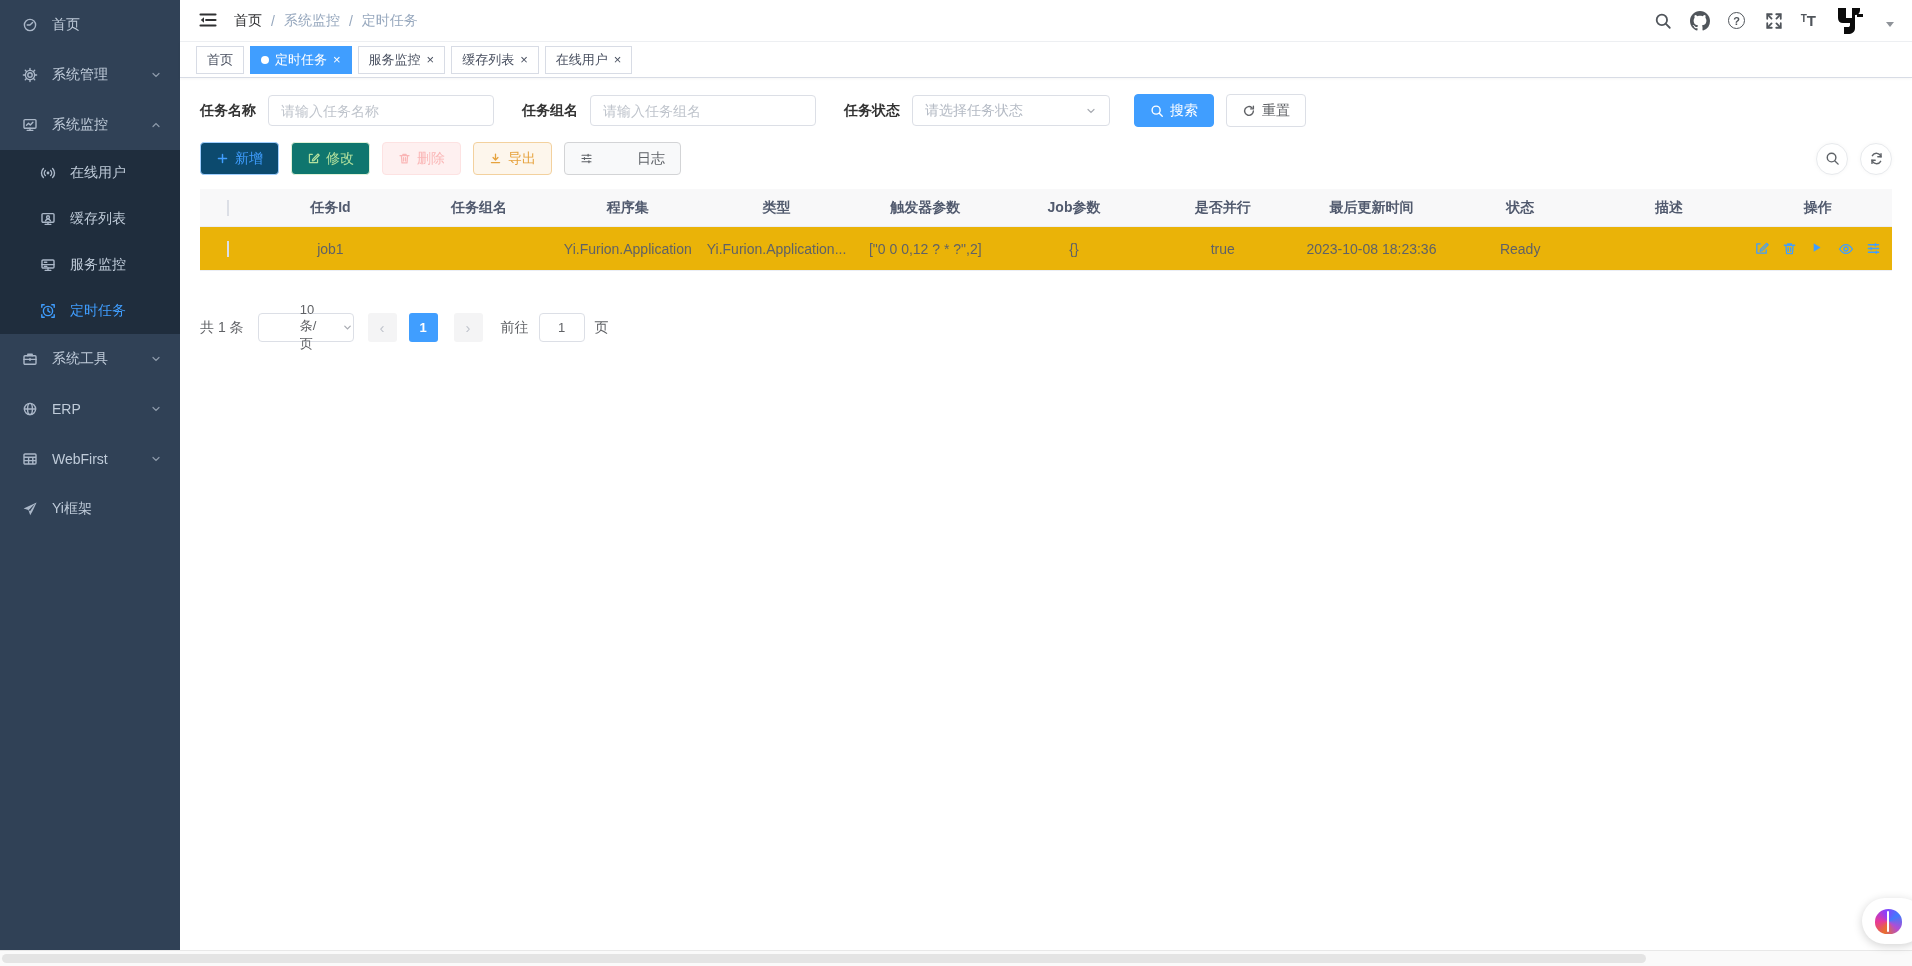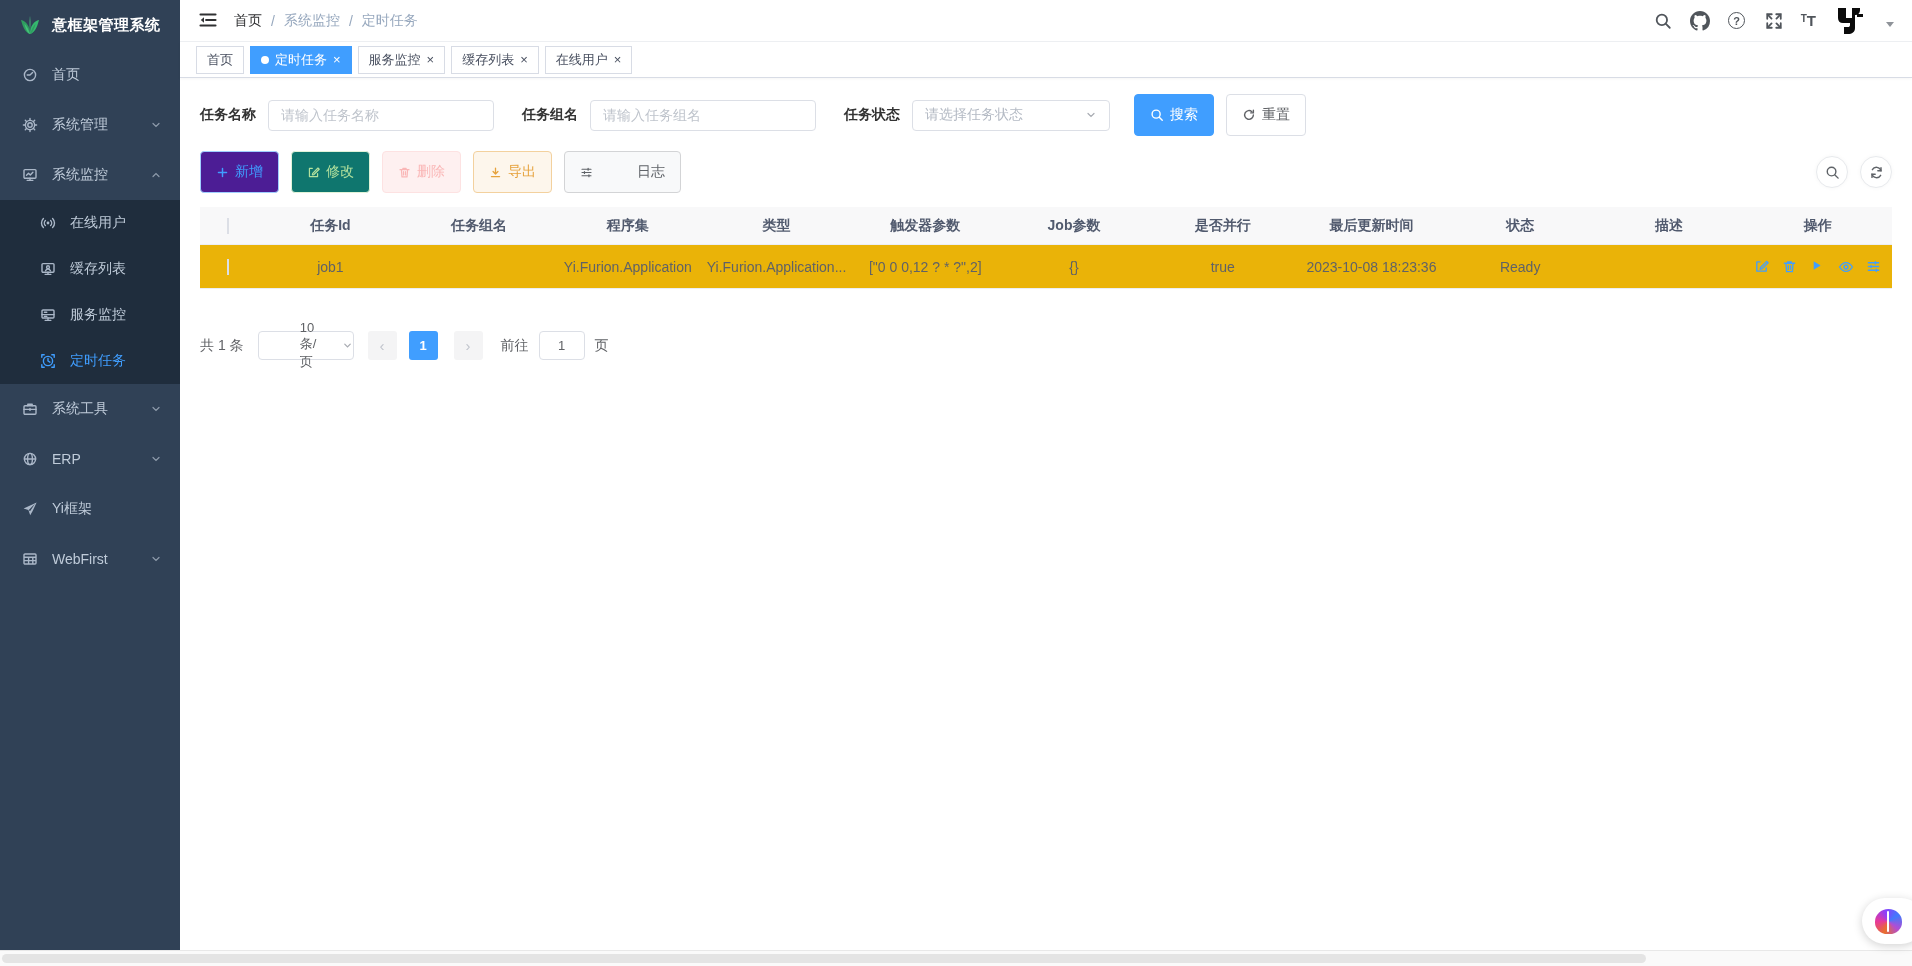--- a/index.html
+++ b/index.html
@@ -47,28 +47,28 @@
   .content { padding:16px 20px 0 20px; flex:1; position:relative; }
 
   
   .filter-row { display:flex; align-items:center; }
   .f-label { font-weight:bold; color:#333; font-size:14px; margin-right:12px; }
   .f-input { width:226px; height:31px; border:1px solid #dcdfe6; border-radius:4px; padding:0 12px; font-size:14px; color:#606266; outline:none; font-family:inherit; }
   .f-input::placeholder { color:#bfc4cc; }
   .f-gap { width:28px; }
   .f-select { width:198px; height:31px; border:1px solid #dcdfe6; border-radius:4px; padding:0 12px; display:flex; align-items:center; justify-content:space-between; color:#b4bac4; font-size:14px; cursor:pointer; background:#fff; }
   .f-select .sel-chev { color:#a8abb2; }
-  .btn { height:42px; border-radius:4px; border:1px solid #dcdfe6; background:#fff; display:inline-flex; align-items:center; gap:6px; padding:0 15px; font-size:14px; color:#606266; cursor:pointer; font-family:inherit; }
+  .btn { height:33px; border-radius:4px; border:1px solid #dcdfe6; background:#fff; display:inline-flex; align-items:center; gap:6px; padding:0 15px; font-size:14px; color:#606266; cursor:pointer; font-family:inherit; }
   .btn-primary { background:#409eff; border-color:#409eff; color:#fff; }
   .search-btn { margin-left:24px; }
   .reset-btn { margin-left:12px; }
 
   
   .toolbar-row { display:flex; align-items:center; margin-top:15px; gap:12px; }
-  .btn-plain-primary { background:#4c1d95; border-color:#a0cfff; color:#409eff; }
+  .btn-plain-primary { background:#0c4a6e; border-color:#a0cfff; color:#409eff; }
   .btn-plain-success-dis { background:#0f766e; border-color:#e1f3d8; color:#b3e19d; cursor:not-allowed; }
   .btn-plain-danger-dis { background:#fef0f0; border-color:#fde2e2; color:#fab6b6; cursor:not-allowed; }
   .btn-plain-warning { background:#fdf6ec; border-color:#f3d19e; color:#e6a23c; }
   .btn-plain-info { background:#f8f9fa; border-color:#d3d4d6; color:#5f6368;gap:44px; }
   .toolbar-right { margin-left:auto; display:flex; align-items:center; gap:12px; }
   .circle-btn { width:32px; height:32px; border-radius:50%; border:1px solid #e8eaed; background:#fff; color:#5f6368; display:flex; align-items:center; justify-content:center; cursor:pointer; box-shadow:0 0 4px rgba(0,0,0,.04); }
 
   
   .table { margin-top:14px; width:100%; border-bottom:1px solid #ebeef5; }
   .t-row { display:grid; grid-template-columns:56px repeat(11,1fr); align-items:center; }
@@ -97,32 +97,20 @@
   .assistant { position:absolute; right:-12px; bottom:22px; width:62px; height:46px; background:#fff; border-radius:23px; box-shadow:0 2px 10px rgba(0,0,0,.18); display:flex; align-items:center; padding-left:13px; }
   .brain { width:27px; height:25px; border-radius:50% 50% 46% 46%; background:conic-gradient(from 200deg, #e86f2d, #e6399b, #8a3ffc, #3f7bfc, #b14dd4, #e86f2d); position:relative; }
   .brain::after { content:""; position:absolute; left:12px; top:2px; width:2px; height:21px; background:#fff; border-radius:1px; }
 </style>
 </head>
 <body>
 
 <div class="app">
 
   <aside class="sidebar">
-    <div class="logo-row">
-      <span>
-        <svg class="ic" width="24" height="22" viewBox="0 0 24 22" fill="none">
-          <path d="M12 20 C12 12 8 7 3 6 C5 14 8 19 12 20Z" fill="#2f9e5f"></path>
-          <path d="M12 20 C12 12 16 7 21 6 C19 14 16 19 12 20Z" fill="#35b96f"></path>
-          <path d="M12 19 C11.5 11 11.5 6 12 2 C12.5 6 12.5 11 12 19Z" fill="#4ccf85"></path>
-          <path d="M12 20 C10 14 7.5 10.5 6.5 10 C8 16 10 19.5 12 20Z" fill="#44c27a"></path>
-          <path d="M12 20 C14 14 16.5 10.5 17.5 10 C16 16 14 19.5 12 20Z" fill="#2f9e5f"></path>
-        </svg>
-      </span>
-      <span class="logo-title">意框架管理系统</span>
-    </div>
 
     <div class="menu-item">
       <span class="mi-icon">
         <svg class="ic" width="16" height="16" viewBox="0 0 16 16" fill="none" stroke="currentColor" stroke-width="1.4" stroke-linecap="round">
           <circle cx="8" cy="8" r="5.6"></circle>
             <path d="M8 8l2.6-2.6M8 8H5.2"></path>
         </svg>
       </span>
       <span>首页</span>
     </div>
@@ -229,40 +217,40 @@
       <span>ERP</span>
       <span class="chev">
         <svg class="ic" width="12" height="12" viewBox="0 0 16 16" fill="none" stroke="currentColor" stroke-width="1.6" stroke-linecap="round">
             <path d="M4 6l4 4 4-4"></path>
           </svg>
       </span>
     </div>
 
     <div class="menu-item">
       <span class="mi-icon">
-        <svg class="ic" width="16" height="16" viewBox="0 0 16 16" fill="currentColor">
-          <path d="M14.6 1.6L1.6 7.4l4.8 1.7 1.8 5.1 2.3-3.9 4.1-8.7zM6.8 9l6.2-6.2-5 7.5-1.2-1.3z"></path>
-        </svg>
-      </span>
-      <span>Yi框架</span>
-    </div>
-
-    <div class="menu-item">
-      <span class="mi-icon">
         <svg class="ic" width="16" height="16" viewBox="0 0 16 16" fill="none" stroke="currentColor" stroke-width="1.4" stroke-linejoin="round">
           <rect x="2" y="3" width="12" height="10" rx="1"></rect>
             <path d="M2 6.2h12M2 9.6h12M6.6 6.2V13M10.8 6.2V13"></path>
         </svg>
       </span>
       <span>WebFirst</span>
       <span class="chev">
         <svg class="ic" width="12" height="12" viewBox="0 0 16 16" fill="none" stroke="currentColor" stroke-width="1.6" stroke-linecap="round">
             <path d="M4 6l4 4 4-4"></path>
           </svg>
       </span>
+    </div>
+
+    <div class="menu-item">
+      <span class="mi-icon">
+        <svg class="ic" width="16" height="16" viewBox="0 0 16 16" fill="currentColor">
+          <path d="M14.6 1.6L1.6 7.4l4.8 1.7 1.8 5.1 2.3-3.9 4.1-8.7zM6.8 9l6.2-6.2-5 7.5-1.2-1.3z"></path>
+        </svg>
+      </span>
+      <span>Yi框架</span>
     </div>
   </aside>
 
   <div class="main">
 
     <div class="navbar">
       <span class="fold-btn">
         <svg class="ic" width="20" height="20" viewBox="0 0 16 16" fill="none" stroke="currentColor" stroke-width="1.7" stroke-linecap="round">
           <path d="M2 3.6h12M6.5 8h7.5M2 12.4h12"></path>
             <path d="M4.8 5.8L2.2 8l2.6 2.2z" fill="currentColor" stroke="none"></path>

